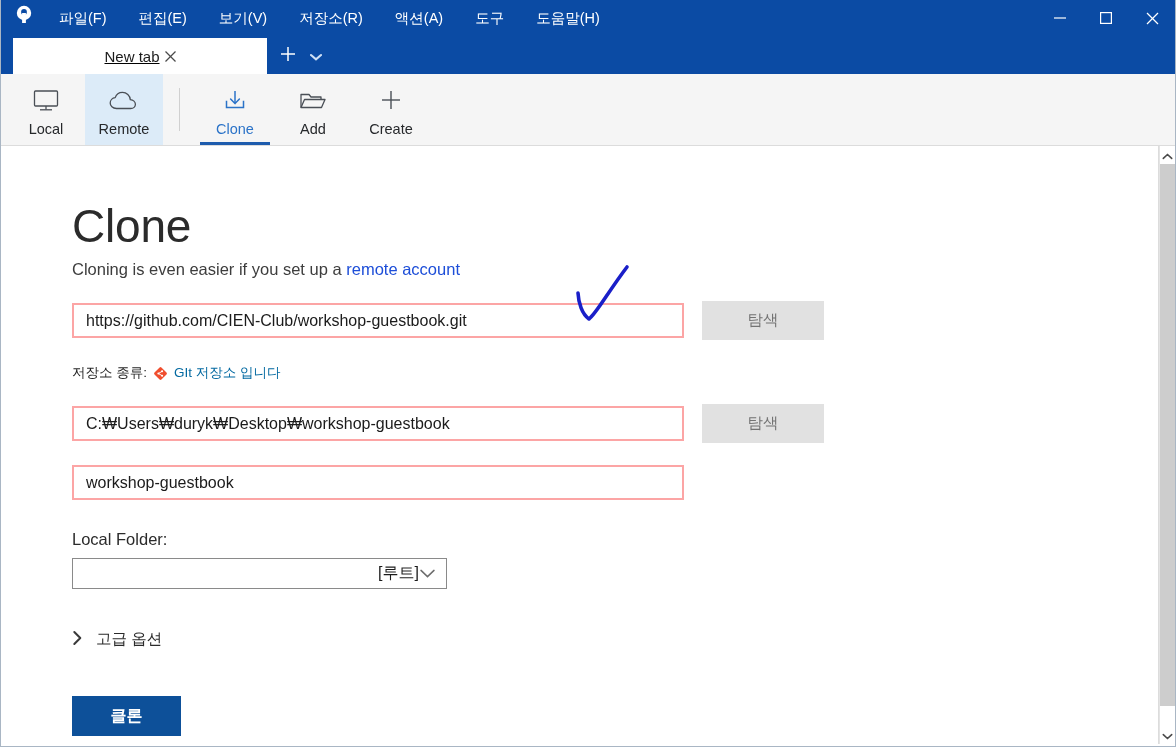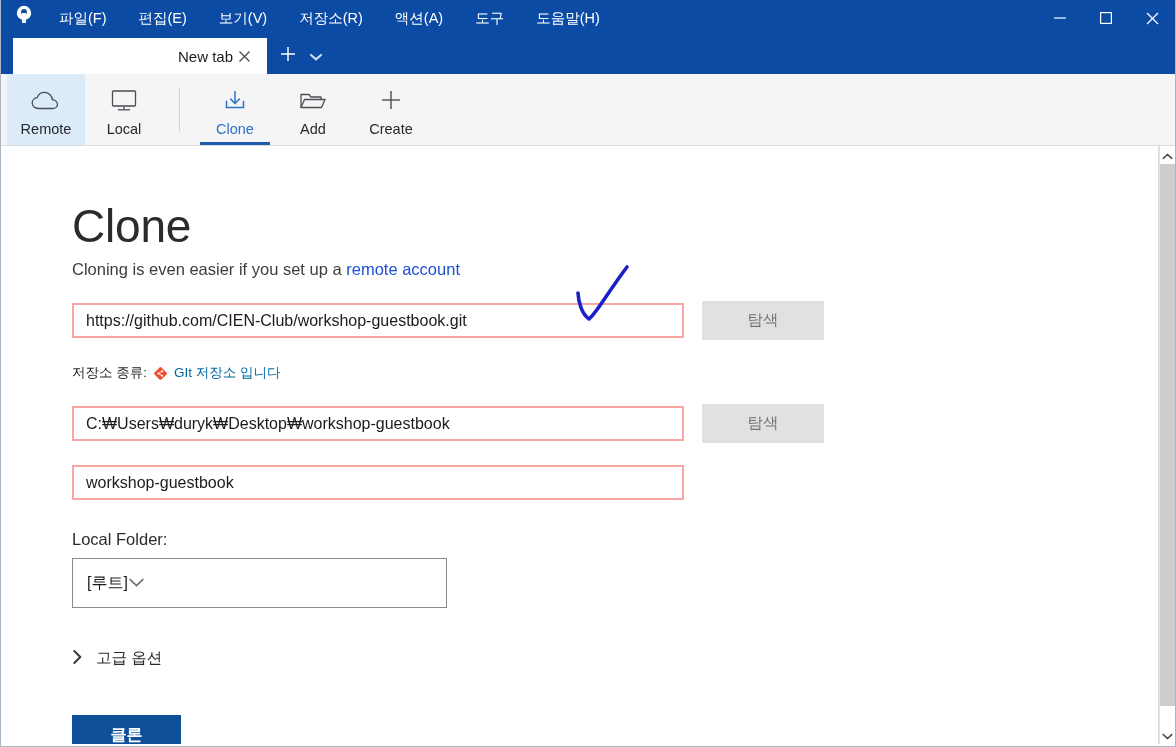--- a/index.html
+++ b/index.html
@@ -57,23 +57,24 @@
     align-items: flex-end;
     padding-left: 12px;
     position: relative;
   }
   .tab {
     height: 36px;
     min-width: 254px;
     background: #ffffff;
     display: flex;
     align-items: center;
-    justify-content: flex-end;
+    justify-content: center;
     padding: 0 12px 0 18px;
     position: relative;
+    text-decoration: underline;
   }
   .tab-label { font-size: 15px; color: #1b1b1b; }
   .tab-close {
     width: 22px; height: 22px;
     display: flex; align-items: center; justify-content: center;
     color: #4a4a4a;
     font-size: 17px;
     cursor: default;
   }
   .tab-new {
@@ -196,26 +197,26 @@
   }
 
   .field-label {
     margin-top: 30px;
     font-size: 16.5px;
     color: #2b2b2b;
   }
   .select-box {
     margin-top: 9px;
     width: 375px;
-    height: 50px;
+    height: 31px;
     border: 1px solid #8a8a8a;
     background: #ffffff;
     display: flex;
     align-items: center;
-    justify-content: flex-start;
+    justify-content: flex-end;
     padding: 0 10px 0 14px;
     font-size: 16px;
     color: #1b1b1b;
     cursor: default;
   }
 
   .advanced {
     margin-top: 40px;
     display: flex;
     align-items: center;
@@ -343,38 +344,38 @@
       <span>
         <svg width="12" height="8" viewBox="0 0 12 8">
             <path d="M1 2 L6 6.4 L11 2" fill="none" stroke="#cfe0f5" stroke-width="2.1" stroke-linecap="round"></path>
           </svg>
       </span>
     </div>
   </div>
 
   <div class="toolbar">
 
-    <div class="tb-btn active-bg">
-      <span class="tb-icon">
-        <svg width="34" height="24" viewBox="0 0 34 24">
-          <path d="M9.5 19.5 C5.6 19.5 3.2 16.9 3.2 14 C3.2 11.2 5.4 8.9 8.2 8.6 C9.2 5.5 12.1 3.4 15.5 3.4 C19.6 3.4 23 6.6 23.3 10.6 C26.3 10.9 28.4 13 28.4 15.2 C28.4 17.6 26.4 19.5 23.7 19.5 Z" fill="none" stroke="#4a4f56" stroke-width="1.3" stroke-linejoin="round"></path>
-        </svg>
-      </span>
-      <span class="tb-label">Remote</span>
-    </div>
-
     <div class="tb-btn">
       <span class="tb-icon">
         <svg width="30" height="26" viewBox="0 0 30 26">
           <rect x="3.5" y="3" width="23" height="15" rx="1" fill="none" stroke="#4a4f56" stroke-width="1.3"></rect>
           <line x1="15" y1="18" x2="15" y2="21.5" stroke="#4a4f56" stroke-width="1.3"></line>
           <line x1="9" y1="21.8" x2="21" y2="21.8" stroke="#4a4f56" stroke-width="1.3"></line>
         </svg>
       </span>
       <span class="tb-label">Local</span>
+    </div>
+
+    <div class="tb-btn active-bg">
+      <span class="tb-icon">
+        <svg width="34" height="24" viewBox="0 0 34 24">
+          <path d="M9.5 19.5 C5.6 19.5 3.2 16.9 3.2 14 C3.2 11.2 5.4 8.9 8.2 8.6 C9.2 5.5 12.1 3.4 15.5 3.4 C19.6 3.4 23 6.6 23.3 10.6 C26.3 10.9 28.4 13 28.4 15.2 C28.4 17.6 26.4 19.5 23.7 19.5 Z" fill="none" stroke="#4a4f56" stroke-width="1.3" stroke-linejoin="round"></path>
+        </svg>
+      </span>
+      <span class="tb-label">Remote</span>
     </div>
 
     <div class="tb-sep"></div>
 
     <div class="tb-btn sel">
       <span class="tb-icon">
         <svg width="30" height="27" viewBox="0 0 30 27">
           <line x1="15" y1="3" x2="15" y2="15" stroke="#2b73c8" stroke-width="1.5"></line>
           <path d="M10.6 11 L15 15.6 L19.4 11" fill="none" stroke="#2b73c8" stroke-width="1.5" stroke-linecap="round" stroke-linejoin="round"></path>
           <path d="M6.5 12.8 L6.5 19.6 L23.5 19.6 L23.5 12.8" fill="none" stroke="#2b73c8" stroke-width="1.5"></path>

